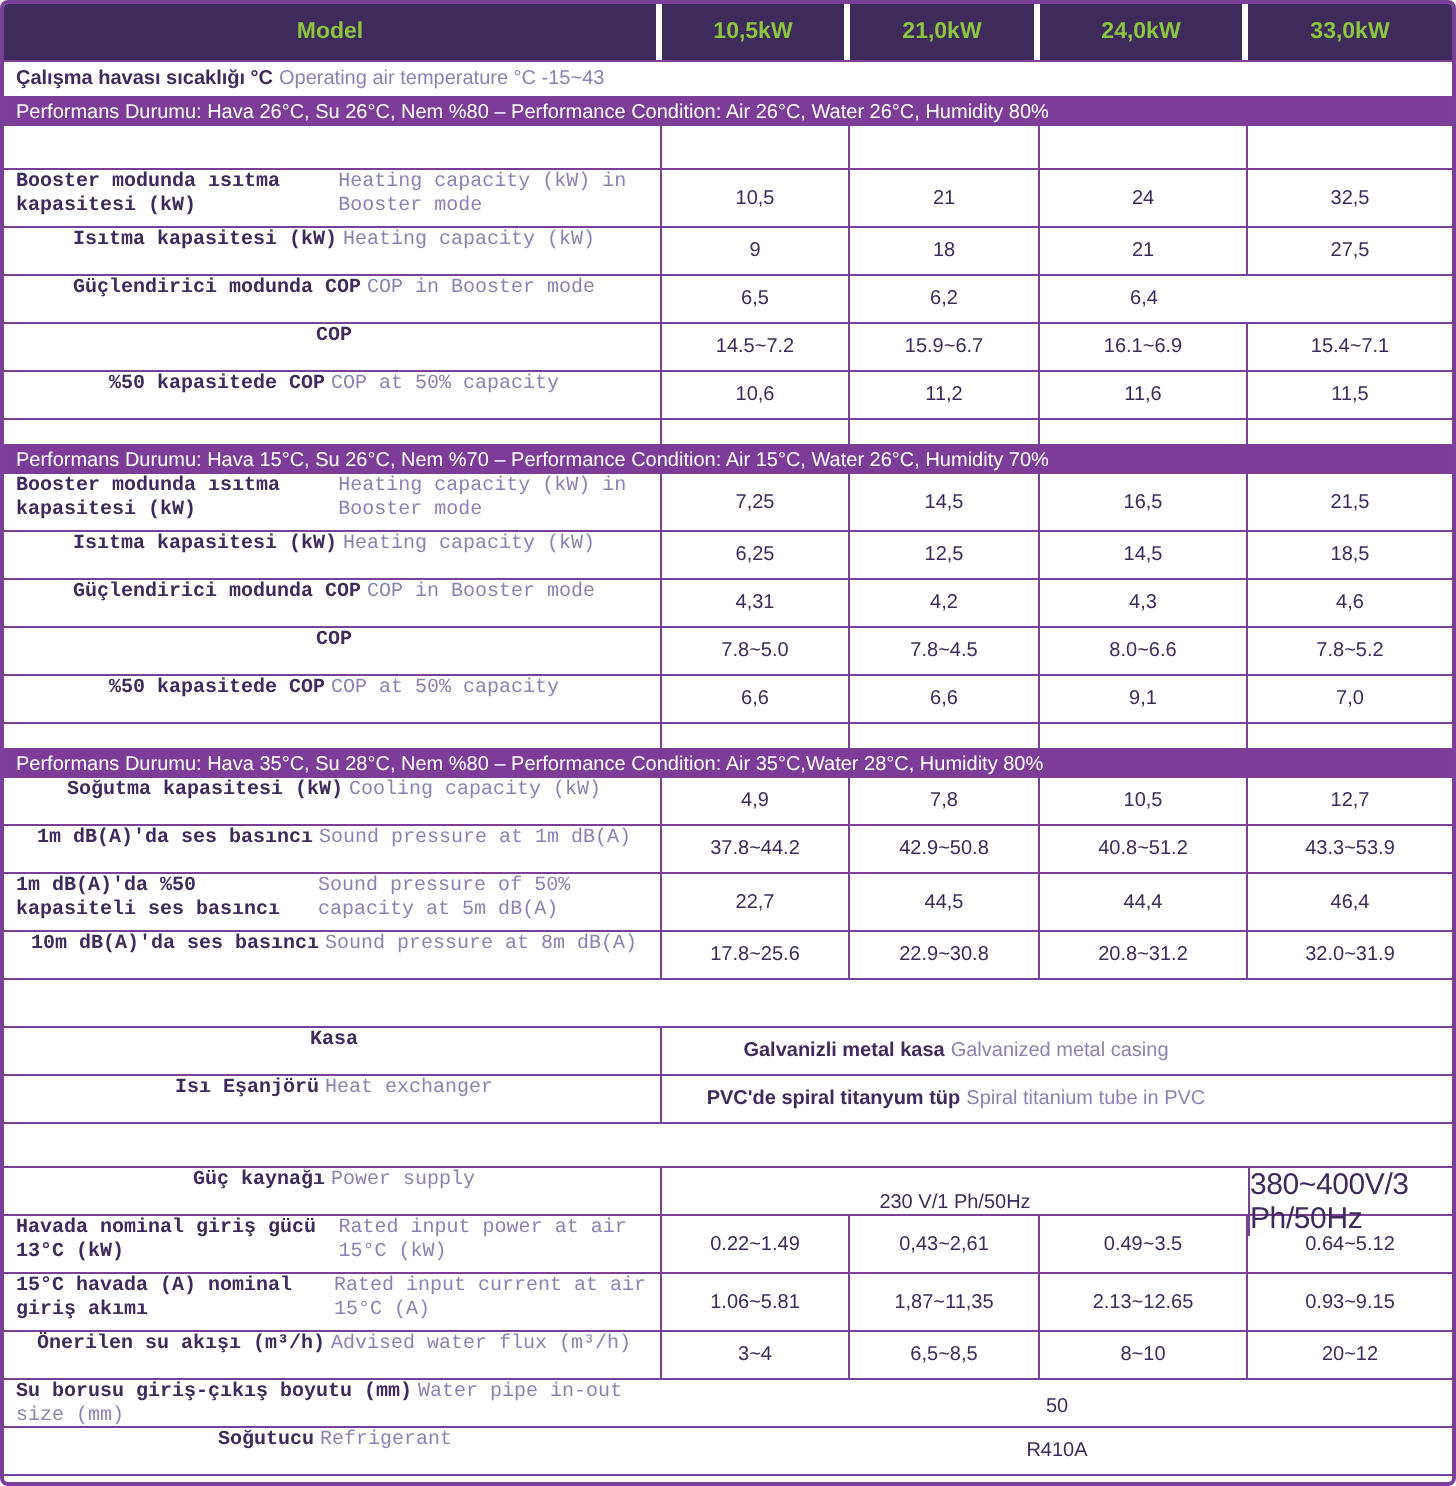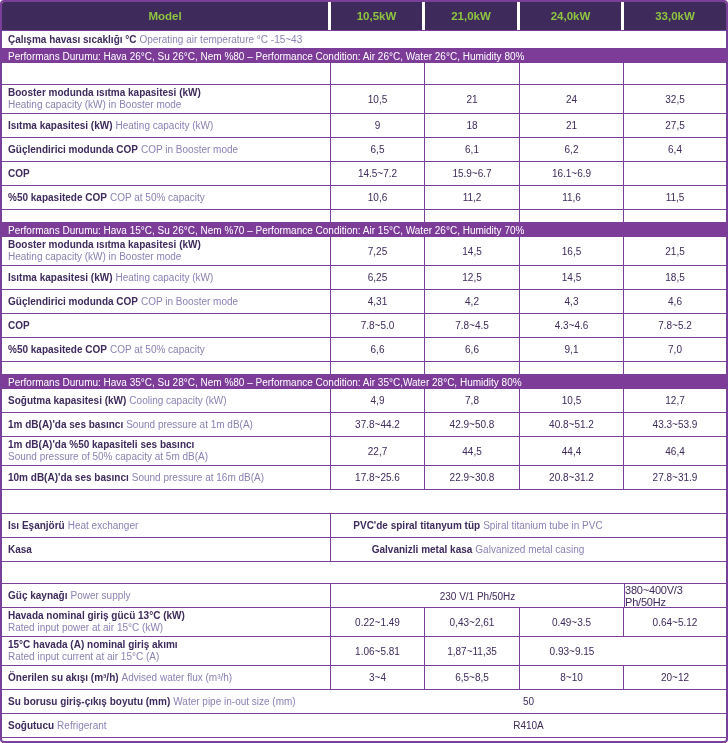--- a/index.html
+++ b/index.html
@@ -28,30 +28,30 @@
   .hcell:last-child{border-right:none;}
   .row-note{height:18px;display:flex;align-items:center;padding:0 6px;font-size:10px;}
   .row-band{height:14px;background:var(--band-bg);border-bottom:none;
             display:flex;align-items:center;padding:0 6px;}
   .row-band span{color:#ffffff;font-size:10px;white-space:nowrap;}
   .h1{height:24px;}
   .h2{height:29px;}
   .sp-a{height:22px;} .sp-b{height:13px;} .sp-c{height:24px;} .sp-d{height:22px;}
   .cell{box-sizing:border-box;}
   .bR{border-right:1px solid var(--line);}
-  .cell-label{display:flex;flex-direction:column;justify-content:center;
-              padding:1px 4px 1px 6px;font-size:10px;line-height:1.2;}
+  .cell-label{display:flex;flex-direction:row;justify-content:center;
+              padding:1px 4px 1px 6px;font-size:10px;line-height:1.2;font-family:Liberation Mono, monospace;}
   .cell-label .inline{display:block;}
   .tr-txt{font-weight:bold;color:var(--tr);}
   .en-txt{color:var(--en);font-weight:normal;}
   .inline .en-txt{margin-left:3px;}
   .cell-val{display:flex;align-items:center;justify-content:center;
             color:var(--val);font-size:10px;}
   .cell-val .tr-txt{margin-right:3px;}
-  .small-val{font-size:11px;letter-spacing:-0.2px;}
+  .small-val{font-size:15px;letter-spacing:-0.2px;}
   .spacer-plain{border-bottom:1px solid var(--line);}
 </style>
 </head>
 <body>
 
 <div id="spec-table">
     <div class="row grid row-header">
       <div class="hcell cell">Model</div>
       <div class="hcell cell">10,5kW</div>
       <div class="hcell cell">21,0kW</div>
@@ -88,31 +88,31 @@
       <div class="cell cell-val bR">9</div>
       <div class="cell cell-val bR">18</div>
       <div class="cell cell-val bR">21</div>
       <div class="cell cell-val">27,5</div>
     </div>
     <div class="row grid h1">
       <div class="cell cell-label bR">
         <div class="inline"><span class="tr-txt">Güçlendirici modunda COP</span><span class="en-txt">COP in Booster mode</span></div>
       </div>
       <div class="cell cell-val bR">6,5</div>
-      <div class="cell cell-val bR">6,1</div>
       <div class="cell cell-val bR">6,2</div>
       <div class="cell cell-val">6,4</div>
     </div>
     <div class="row grid h1">
       <div class="cell cell-label bR">
         <div class="inline"><span class="tr-txt">COP</span></div>
       </div>
       <div class="cell cell-val bR">14.5~7.2</div>
       <div class="cell cell-val bR">15.9~6.7</div>
       <div class="cell cell-val bR">16.1~6.9</div>
+      <div class="cell cell-val">15.4~7.1</div>
     </div>
     <div class="row grid h1">
       <div class="cell cell-label bR">
         <div class="inline"><span class="tr-txt">%50 kapasitede COP</span><span class="en-txt">COP at 50% capacity</span></div>
       </div>
       <div class="cell cell-val bR">10,6</div>
       <div class="cell cell-val bR">11,2</div>
       <div class="cell cell-val bR">11,6</div>
       <div class="cell cell-val">11,5</div>
     </div>
@@ -153,21 +153,21 @@
       <div class="cell cell-val bR">4,2</div>
       <div class="cell cell-val bR">4,3</div>
       <div class="cell cell-val">4,6</div>
     </div>
     <div class="row grid h1">
       <div class="cell cell-label bR">
         <div class="inline"><span class="tr-txt">COP</span></div>
       </div>
       <div class="cell cell-val bR">7.8~5.0</div>
       <div class="cell cell-val bR">7.8~4.5</div>
-      <div class="cell cell-val bR">4.3~4.6</div>
+      <div class="cell cell-val bR">8.0~6.6</div>
       <div class="cell cell-val">7.8~5.2</div>
     </div>
     <div class="row grid h1">
       <div class="cell cell-label bR">
         <div class="inline"><span class="tr-txt">%50 kapasitede COP</span><span class="en-txt">COP at 50% capacity</span></div>
       </div>
       <div class="cell cell-val bR">6,6</div>
       <div class="cell cell-val bR">6,6</div>
       <div class="cell cell-val bR">9,1</div>
       <div class="cell cell-val">7,0</div>
@@ -205,45 +205,45 @@
         <div class="tr-txt">1m dB(A)'da %50 kapasiteli ses basıncı</div>
         <div class="en-txt">Sound pressure of 50% capacity at 5m dB(A)</div>
       </div>
       <div class="cell cell-val bR">22,7</div>
       <div class="cell cell-val bR">44,5</div>
       <div class="cell cell-val bR">44,4</div>
       <div class="cell cell-val">46,4</div>
     </div>
     <div class="row grid h1">
       <div class="cell cell-label bR">
-        <div class="inline"><span class="tr-txt">10m dB(A)'da ses basıncı</span><span class="en-txt">Sound pressure at 16m dB(A)</span></div>
+        <div class="inline"><span class="tr-txt">10m dB(A)'da ses basıncı</span><span class="en-txt">Sound pressure at 8m dB(A)</span></div>
       </div>
       <div class="cell cell-val bR">17.8~25.6</div>
       <div class="cell cell-val bR">22.9~30.8</div>
       <div class="cell cell-val bR">20.8~31.2</div>
-      <div class="cell cell-val">27.8~31.9</div>
+      <div class="cell cell-val">32.0~31.9</div>
     </div>
     <div class="row spacer-plain sp-c"></div>
     <div class="row grid3s h1">
       <div class="cell cell-label bR">
+        <div class="inline"><span class="tr-txt">Kasa</span></div>
+      </div>
+      <div class="cell cell-val">
+        <span class="tr-txt">Galvanizli metal kasa</span>
+        <span class="en-txt">Galvanized metal casing</span>
+      </div>
+      <div class="cell"></div>
+    </div>
+    <div class="row grid3s h1">
+      <div class="cell cell-label bR">
         <div class="inline"><span class="tr-txt">Isı Eşanjörü</span><span class="en-txt">Heat exchanger</span></div>
       </div>
       <div class="cell cell-val">
         <span class="tr-txt">PVC'de spiral titanyum tüp</span>
         <span class="en-txt">Spiral titanium tube in PVC</span>
-      </div>
-      <div class="cell"></div>
-    </div>
-    <div class="row grid3s h1">
-      <div class="cell cell-label bR">
-        <div class="inline"><span class="tr-txt">Kasa</span></div>
-      </div>
-      <div class="cell cell-val">
-        <span class="tr-txt">Galvanizli metal kasa</span>
-        <span class="en-txt">Galvanized metal casing</span>
       </div>
       <div class="cell"></div>
     </div>
     <div class="row spacer-plain sp-d"></div>
     <div class="row grid3s h1">
       <div class="cell cell-label bR">
         <div class="inline"><span class="tr-txt">Güç kaynağı</span><span class="en-txt">Power supply</span></div>
       </div>
       <div class="cell cell-val bR">230 V/1 Ph/50Hz</div>
       <div class="cell cell-val small-val">380~400V/3 Ph/50Hz</div>
@@ -258,20 +258,21 @@
       <div class="cell cell-val bR">0.49~3.5</div>
       <div class="cell cell-val">0.64~5.12</div>
     </div>
     <div class="row grid h2">
       <div class="cell cell-label bR">
         <div class="tr-txt">15°C havada (A) nominal giriş akımı</div>
         <div class="en-txt">Rated input current  at air 15°C  (A)</div>
       </div>
       <div class="cell cell-val bR">1.06~5.81</div>
       <div class="cell cell-val bR">1,87~11,35</div>
+      <div class="cell cell-val bR">2.13~12.65</div>
       <div class="cell cell-val">0.93~9.15</div>
     </div>
     <div class="row grid h1">
       <div class="cell cell-label bR">
         <div class="inline"><span class="tr-txt">Önerilen su akışı (m³/h)</span><span class="en-txt">Advised water flux (m³/h)</span></div>
       </div>
       <div class="cell cell-val bR">3~4</div>
       <div class="cell cell-val bR">6,5~8,5</div>
       <div class="cell cell-val bR">8~10</div>
       <div class="cell cell-val">20~12</div>

